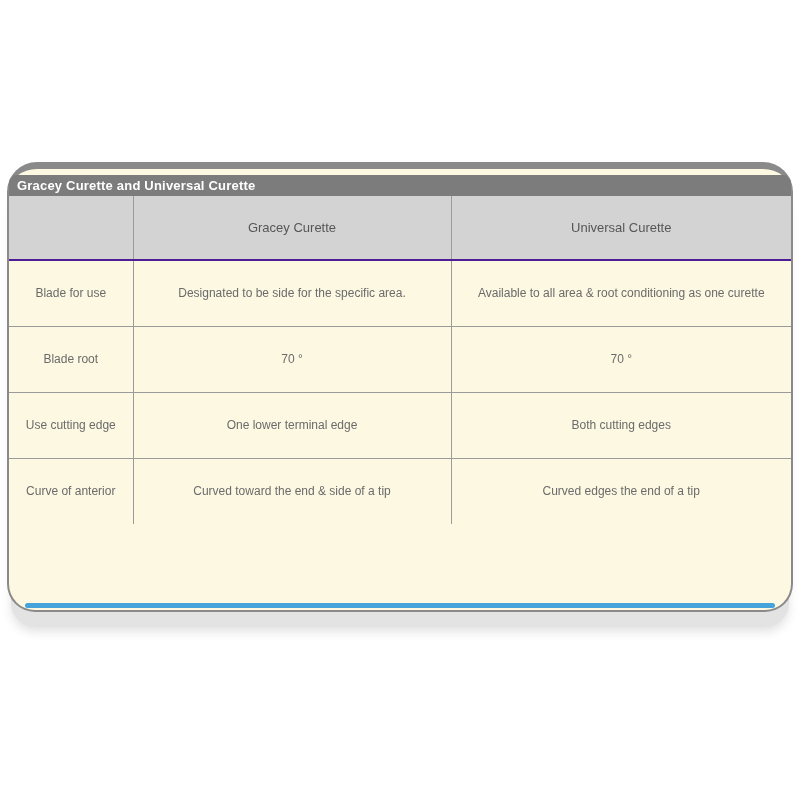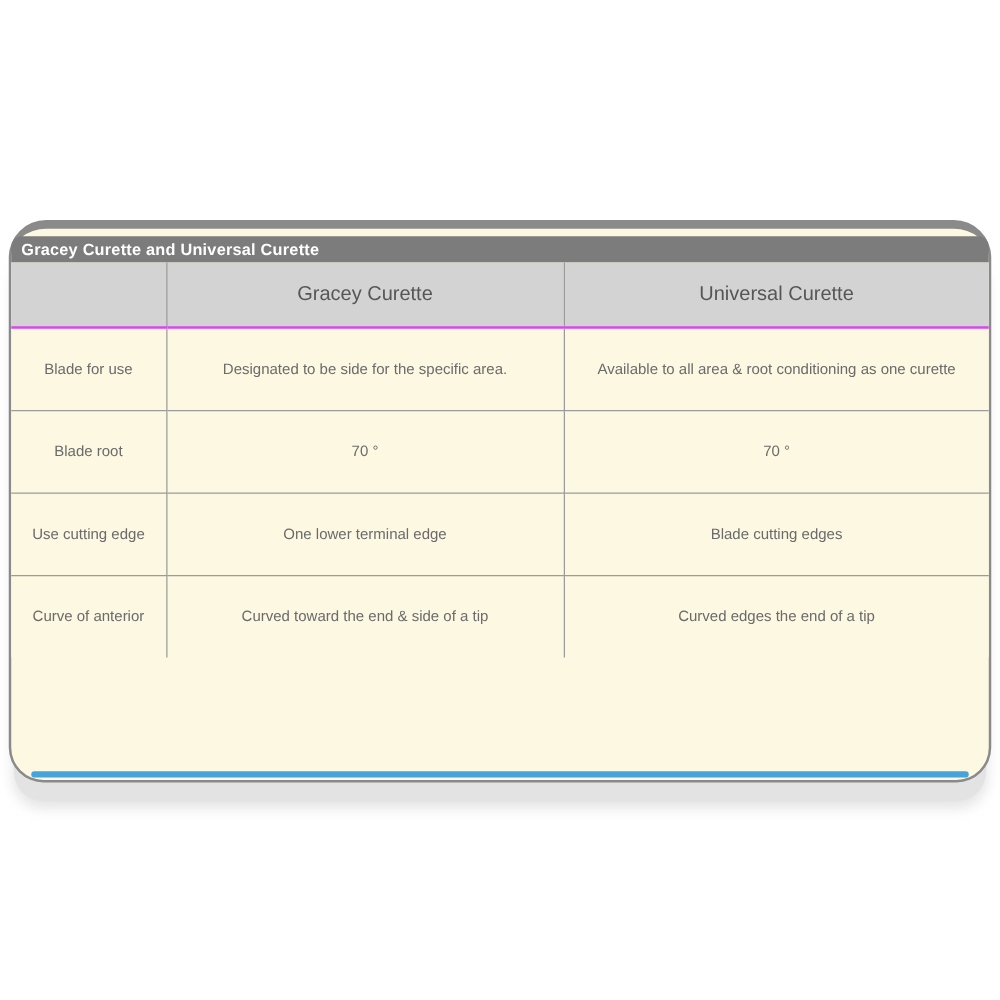--- a/index.html
+++ b/index.html
@@ -5,21 +5,21 @@
   * { margin:0; padding:0; box-sizing:border-box; }
   html, body {
     width:800px; height:800px;
     background:#ffffff;
     font-family:"Liberation Sans", sans-serif;
     position:relative;
     overflow:hidden;
   }
   .card {
     position:absolute;
-    left:7px; top:176px;
+    left:7px; top:162px;
     width:786px; height:450px;
     background:#FCF8E2;
     border:2px solid #8A8A8A;
     border-top-width:7px;
     border-radius:30px 30px 28px 28px;
     box-shadow: 0 19px 0 -4px #E3E3E3, 0 24px 10px -4px rgba(185,185,185,0.40);
   }
   .title-bar {
     margin-top:6px;
     height:21px;
@@ -44,25 +44,25 @@
   }
   .cmp th, .cmp td {
     border:1px solid #9B9B9B;
     text-align:center;
     vertical-align:middle;
     padding:4px 12px;
     line-height:1.35;
   }
   .cmp thead th {
     background:#D3D3D3;
-    height:52px;
+    height:64px;
     color:#565656;
     font-weight:normal;
-    font-size:16px;
-    border-bottom:2px solid #d946ef;
+    font-size:13px;
+    border-bottom:2px solid #4c1d95;
   }
   .cmp tbody td {
     height:66px;
     background:#FCF8E2;
   }
   col.c1 { width:124px; }
   col.c2 { width:318px; }
   .blue-bar {
     position:absolute;
     left:16px; right:16px; bottom:2px;
@@ -99,21 +99,21 @@
         <td>Available to all area &amp; root conditioning as one curette</td>
       </tr>
       <tr>
         <td>Blade root</td>
         <td>70 °</td>
         <td>70 °</td>
       </tr>
       <tr>
         <td>Use cutting edge</td>
         <td>One lower terminal edge</td>
-        <td>Blade cutting edges</td>
+        <td>Both cutting edges</td>
       </tr>
       <tr>
         <td>Curve of anterior</td>
         <td>Curved toward the end &amp; side of a tip</td>
         <td>Curved edges the end of a tip</td>
       </tr>
     </tbody>
   </table>
 
   <div class="blue-bar"></div>

